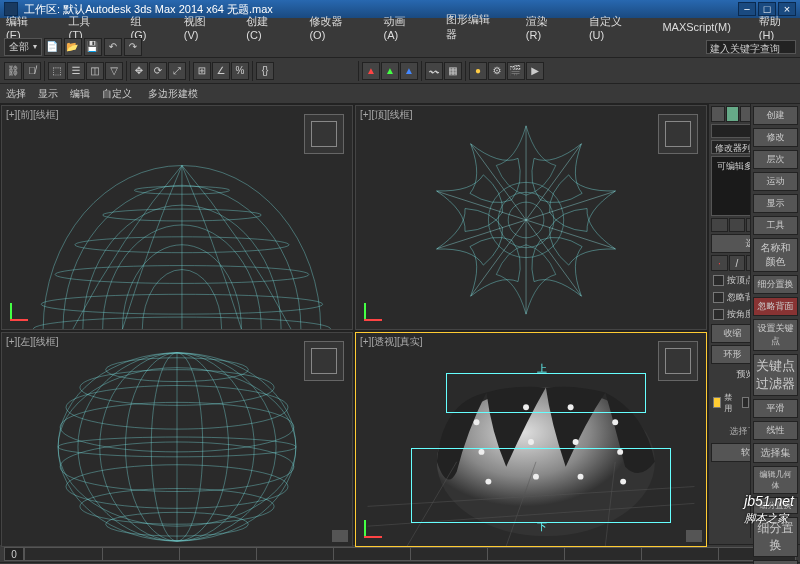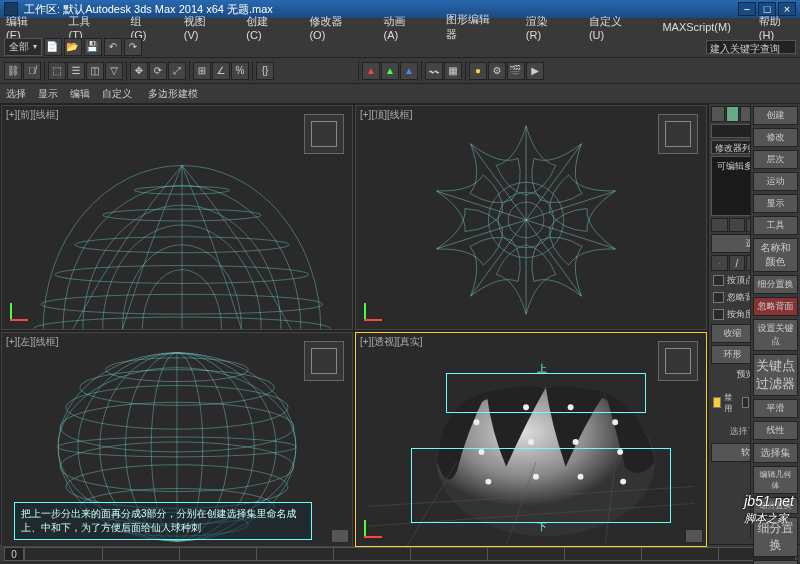--- a/index.html
+++ b/index.html
@@ -225,21 +225,20 @@
           <ellipse rx="98" ry="18" cy="-60"></ellipse>
             <ellipse rx="72" ry="12" cy="-78"></ellipse>
           <ellipse rx="118" ry="25" cy="20"></ellipse>
             <ellipse rx="112" ry="22" cy="40"></ellipse>
           <ellipse rx="98" ry="18" cy="60"></ellipse>
             <ellipse rx="72" ry="12" cy="78"></ellipse>
         </g>
       </svg>
       <div class="vp-cube"></div>
       <div class="vp-cam"></div>
-      <div class="annotation">把上一步分出来的面再分成3部分，分别在创建选择集里命名成上、中和下，为了方便后面给仙人球种刺</div>
     </div>
 
     <div class="vp active">
       <div class="vp-label"><span>[+][透视][真实]</span></div>
       <svg class="wire" viewBox="0 0 330 215">
         <defs>
           <radialGradient id="shade" cx="40%" cy="30%">
               <stop offset="0%" stop-color="#ddd"></stop>
               <stop offset="60%" stop-color="#888"></stop>
               <stop offset="100%" stop-color="#333"></stop>

